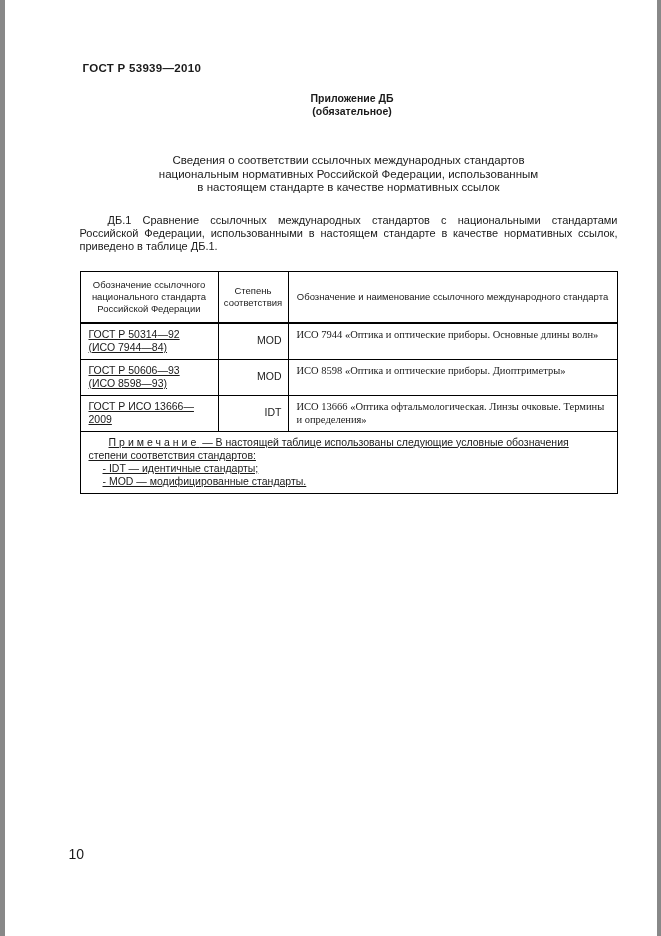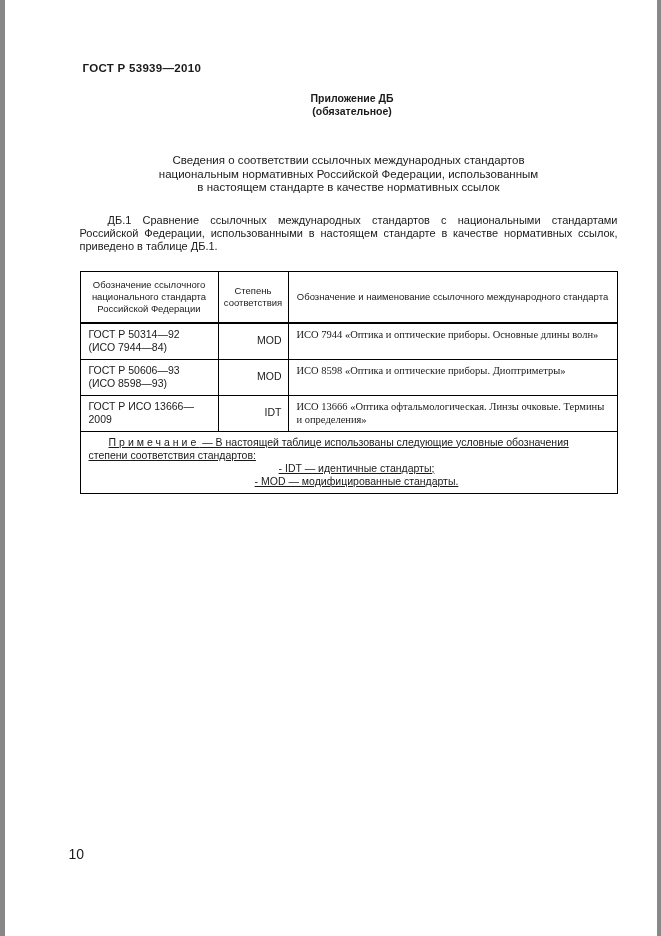--- a/index.html
+++ b/index.html
@@ -82,33 +82,33 @@
     vertical-align: middle;
     padding: 5px 4px;
     height: 51px;
     border-bottom: 2px solid #000;
   }
   table.std td {
     font-size: 10.5px;
     line-height: 13px;
     padding: 4px 6px 5px 8px;
   }
-  td.national { vertical-align: top; white-space: pre-line; }
+  td.national { vertical-align: top; white-space: pre-line; text-decoration: underline; }
   td.degree   { vertical-align: middle; text-align: right; padding-left: 2px; padding-right: 2px; }
   td.international { vertical-align: top; padding-left: 10px; font-family: Liberation Serif, serif; }
   td.note-cell {
     font-size: 10.5px;
     line-height: 13px;
     padding: 5px 8px 6px 8px;
     height: 50px;
     vertical-align: top;
     text-decoration: underline;
   }
   .note-first { text-indent: 20px; }
-  .note-item  { padding-left: 14px; text-align: center; }
+  .note-item  { padding-left: 14px; }
   .page-num {
     position: absolute;
     left: 64px;
     top: 846px;
     font-size: 14px;
   }
 </style>
 </head>
 <body>
 

